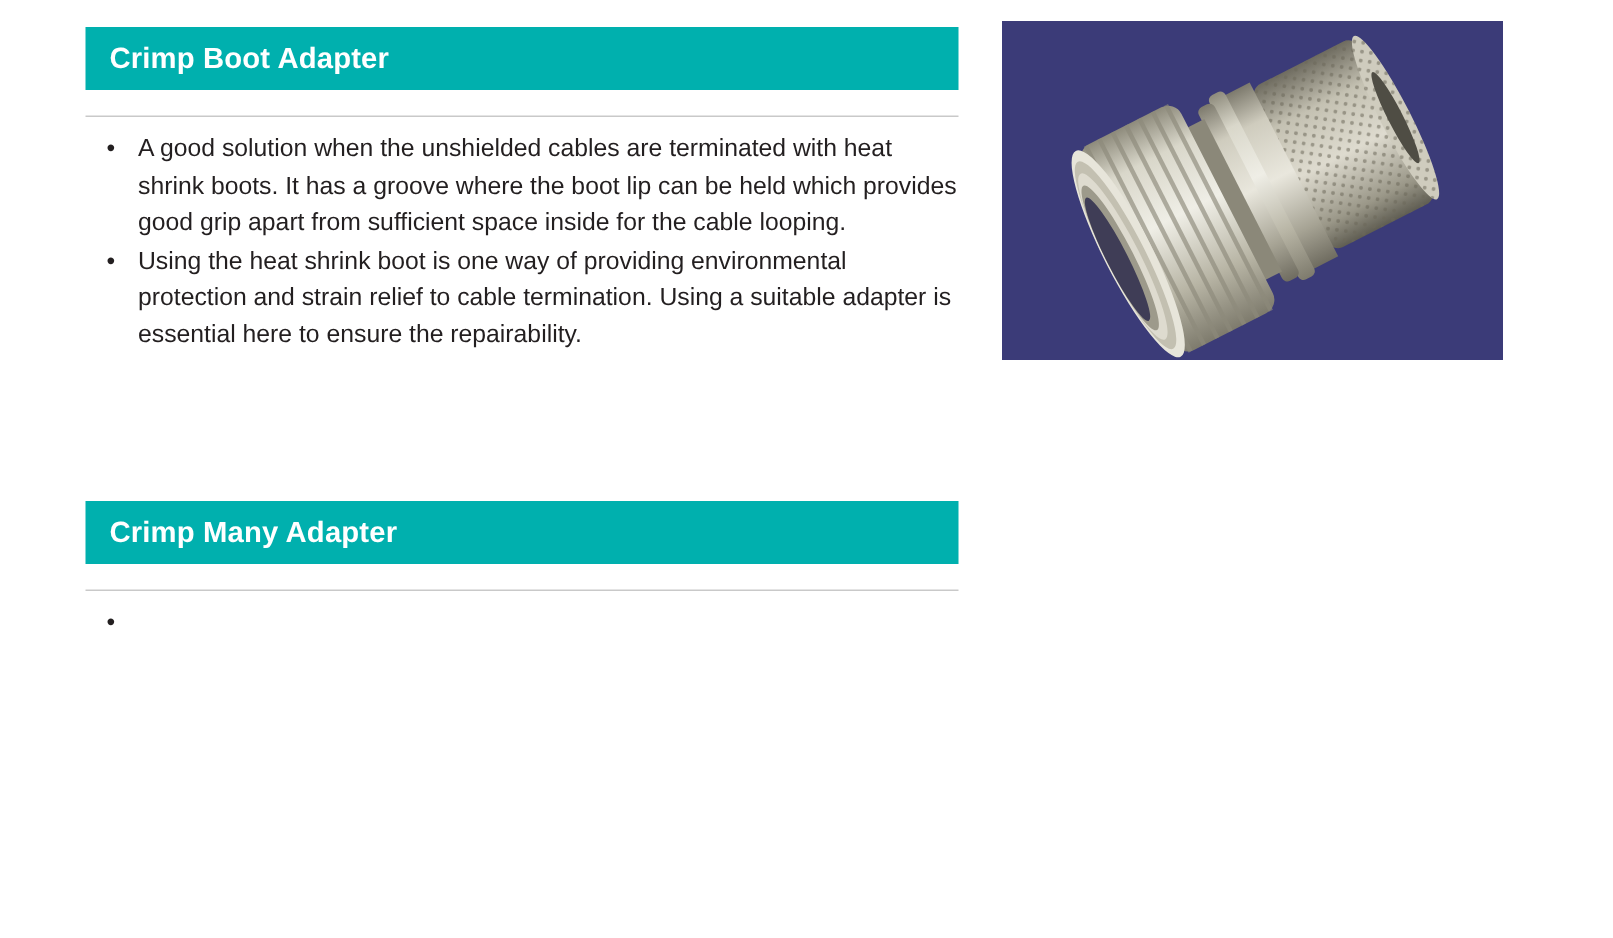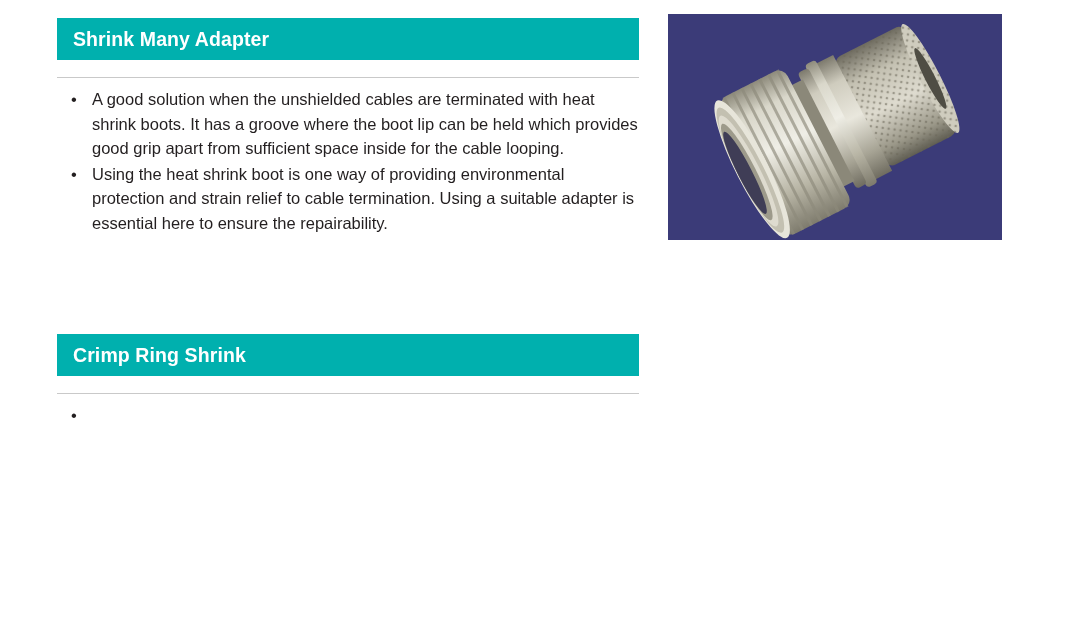--- a/index.html
+++ b/index.html
@@ -88,21 +88,21 @@
 </style>
 </head>
 <body>
 
 <div class="page">
 
   <div class="section" id="section-shrink-boot">
 
     <div class="text-col">
       <div class="banner">
-        <span class="banner-title">Shrink Many Adapter</span>
+        <span class="banner-title">Crimp Boot Adapter</span>
       </div>
       <div class="rule"></div>
       <ul class="bullets">
         <li>
           <span class="dot">•</span>
           <span>A good solution when the unshielded cables are terminated with heat shrink boots. It has a groove where the boot lip can be held which provides good grip apart from sufficient space inside for the cable looping.</span>
         </li>
         <li>
           <span class="dot">•</span>
           <span>Using the heat shrink boot is one way of providing environmental protection and strain relief to cable termination. Using a suitable adapter is essential here to ensure the repairability.</span>
@@ -172,21 +172,21 @@
           <ellipse cx="66" cy="113" rx="7" ry="46" fill="#3f3d56"></ellipse>
         </g>
       </svg>
     </div>
   </div>
 
   <div class="section" id="section-crimp-ring">
 
     <div class="text-col">
       <div class="banner">
-        <span class="banner-title">Crimp Ring Shrink</span>
+        <span class="banner-title">Crimp Many Adapter</span>
       </div>
       <div class="rule"></div>
       <ul class="bullets">
         <li>
           <span class="dot">•</span>
         </li>
       </ul>
     </div>
 
   </div>

